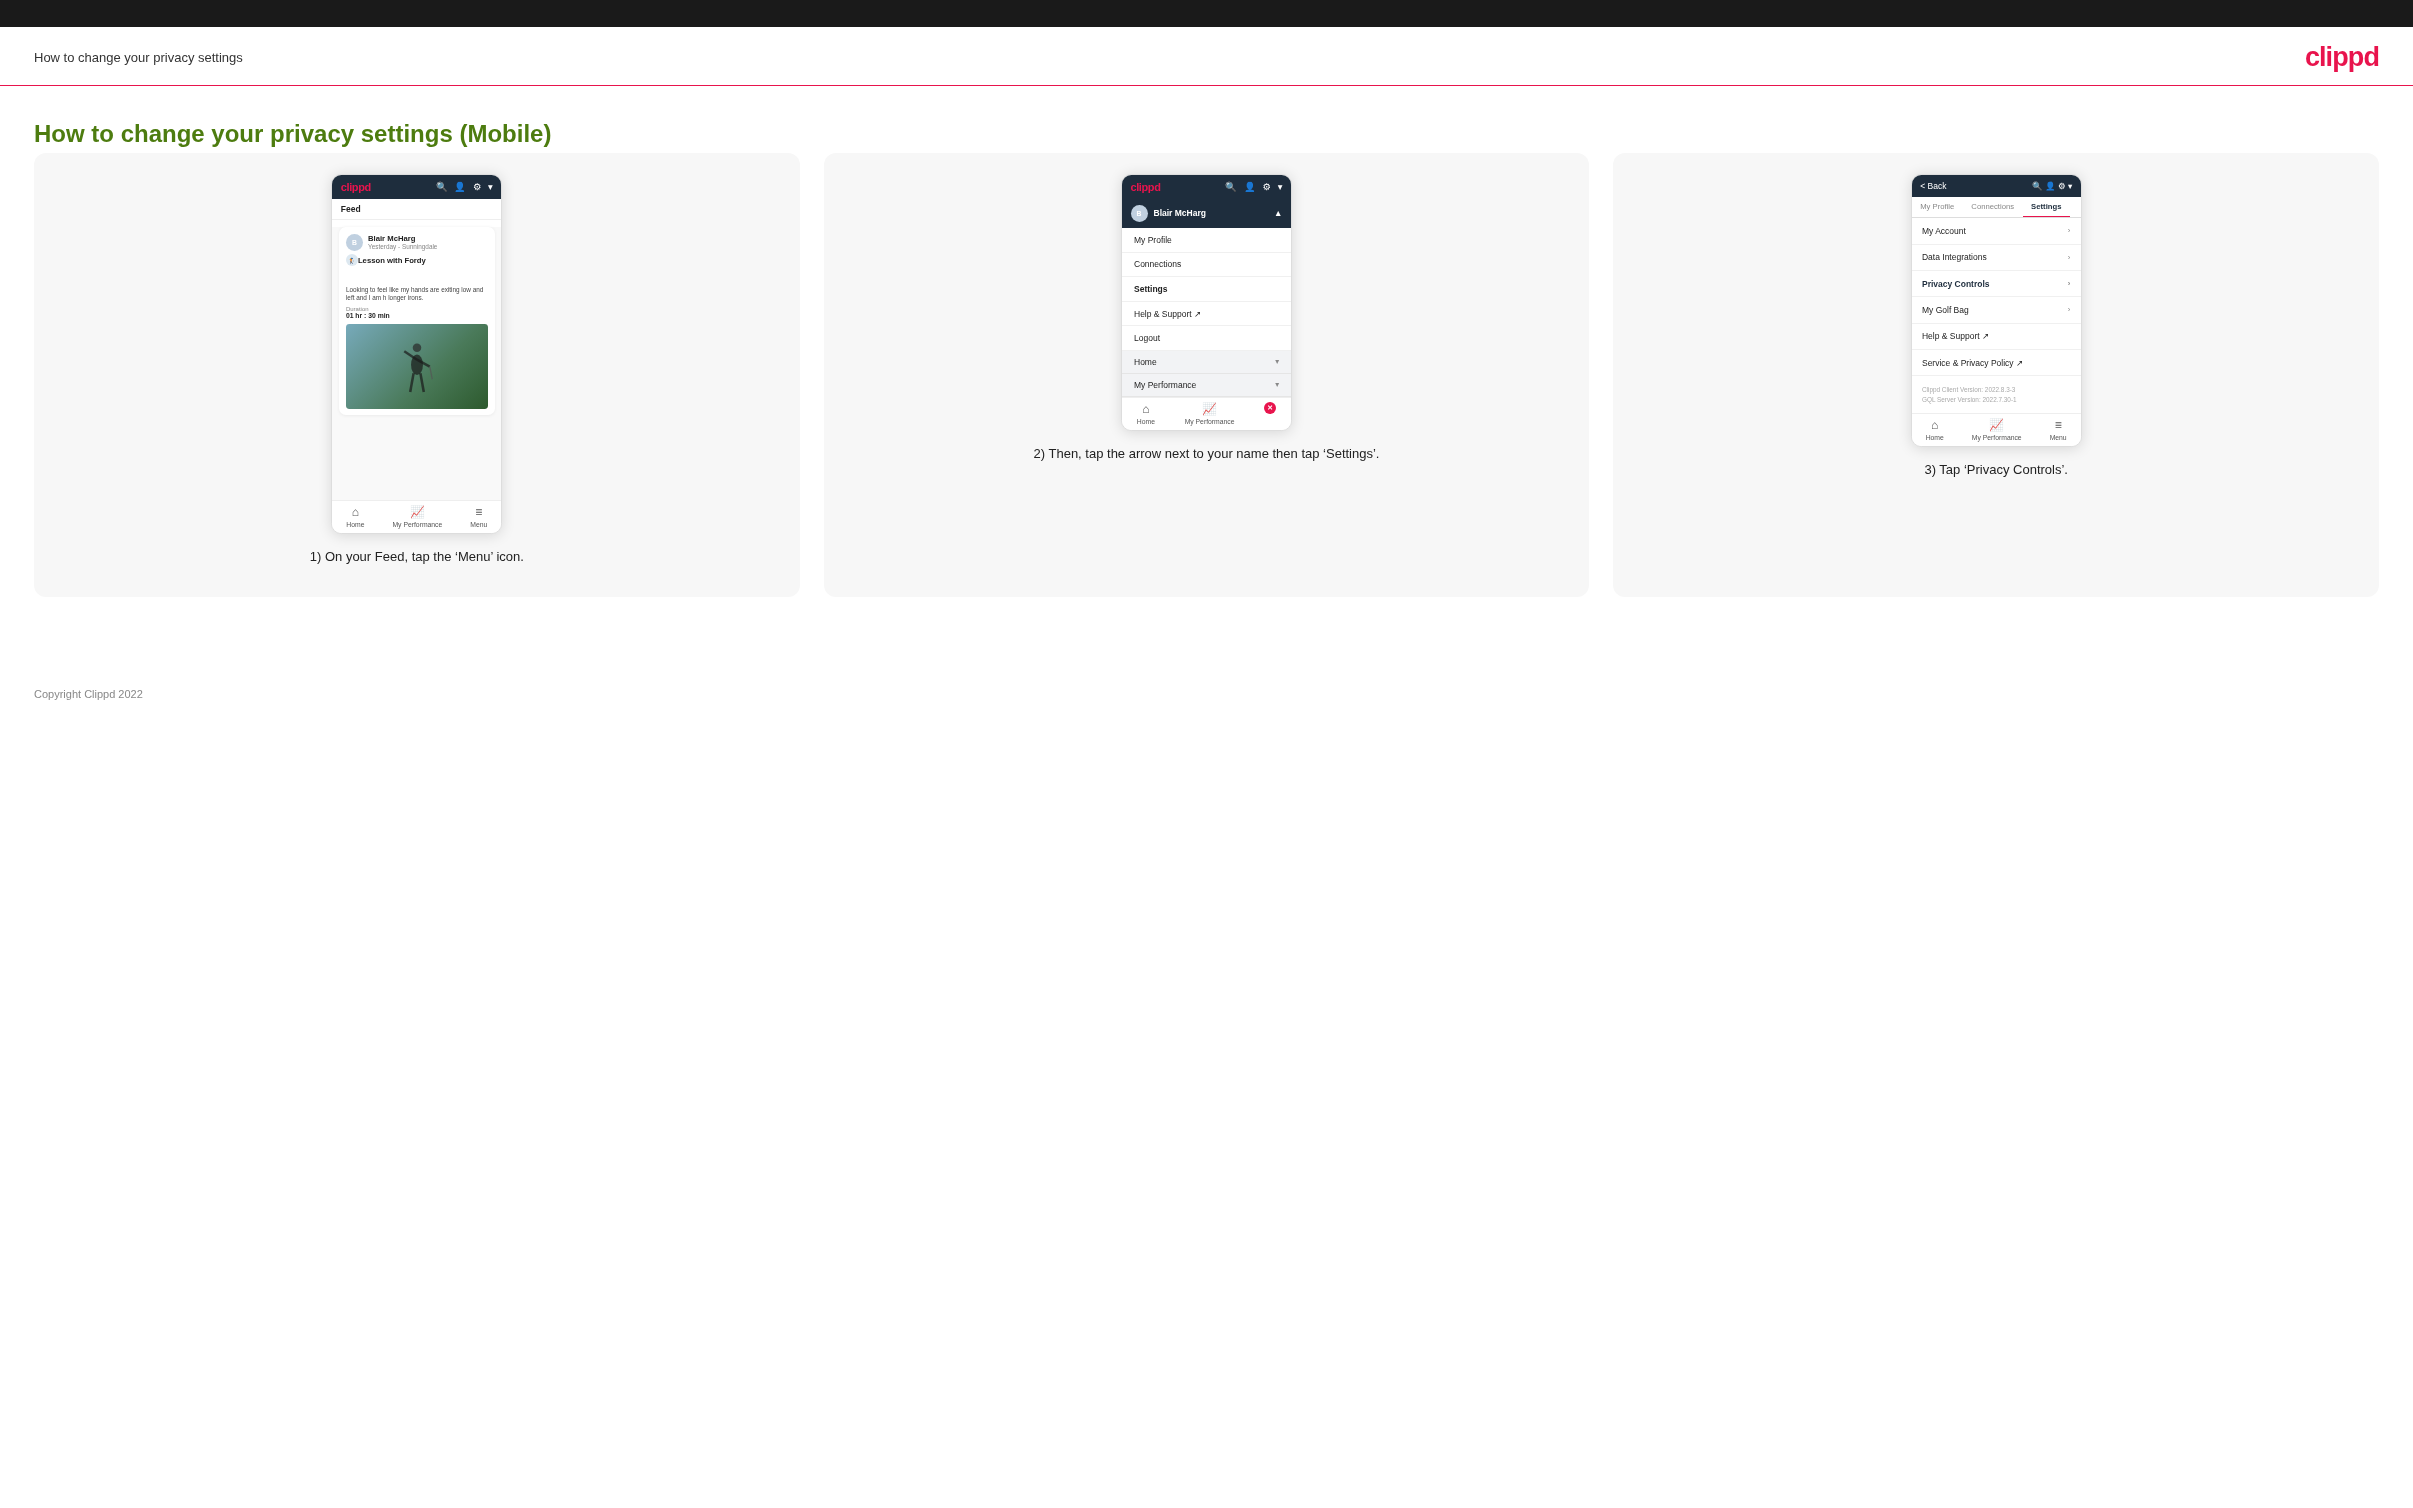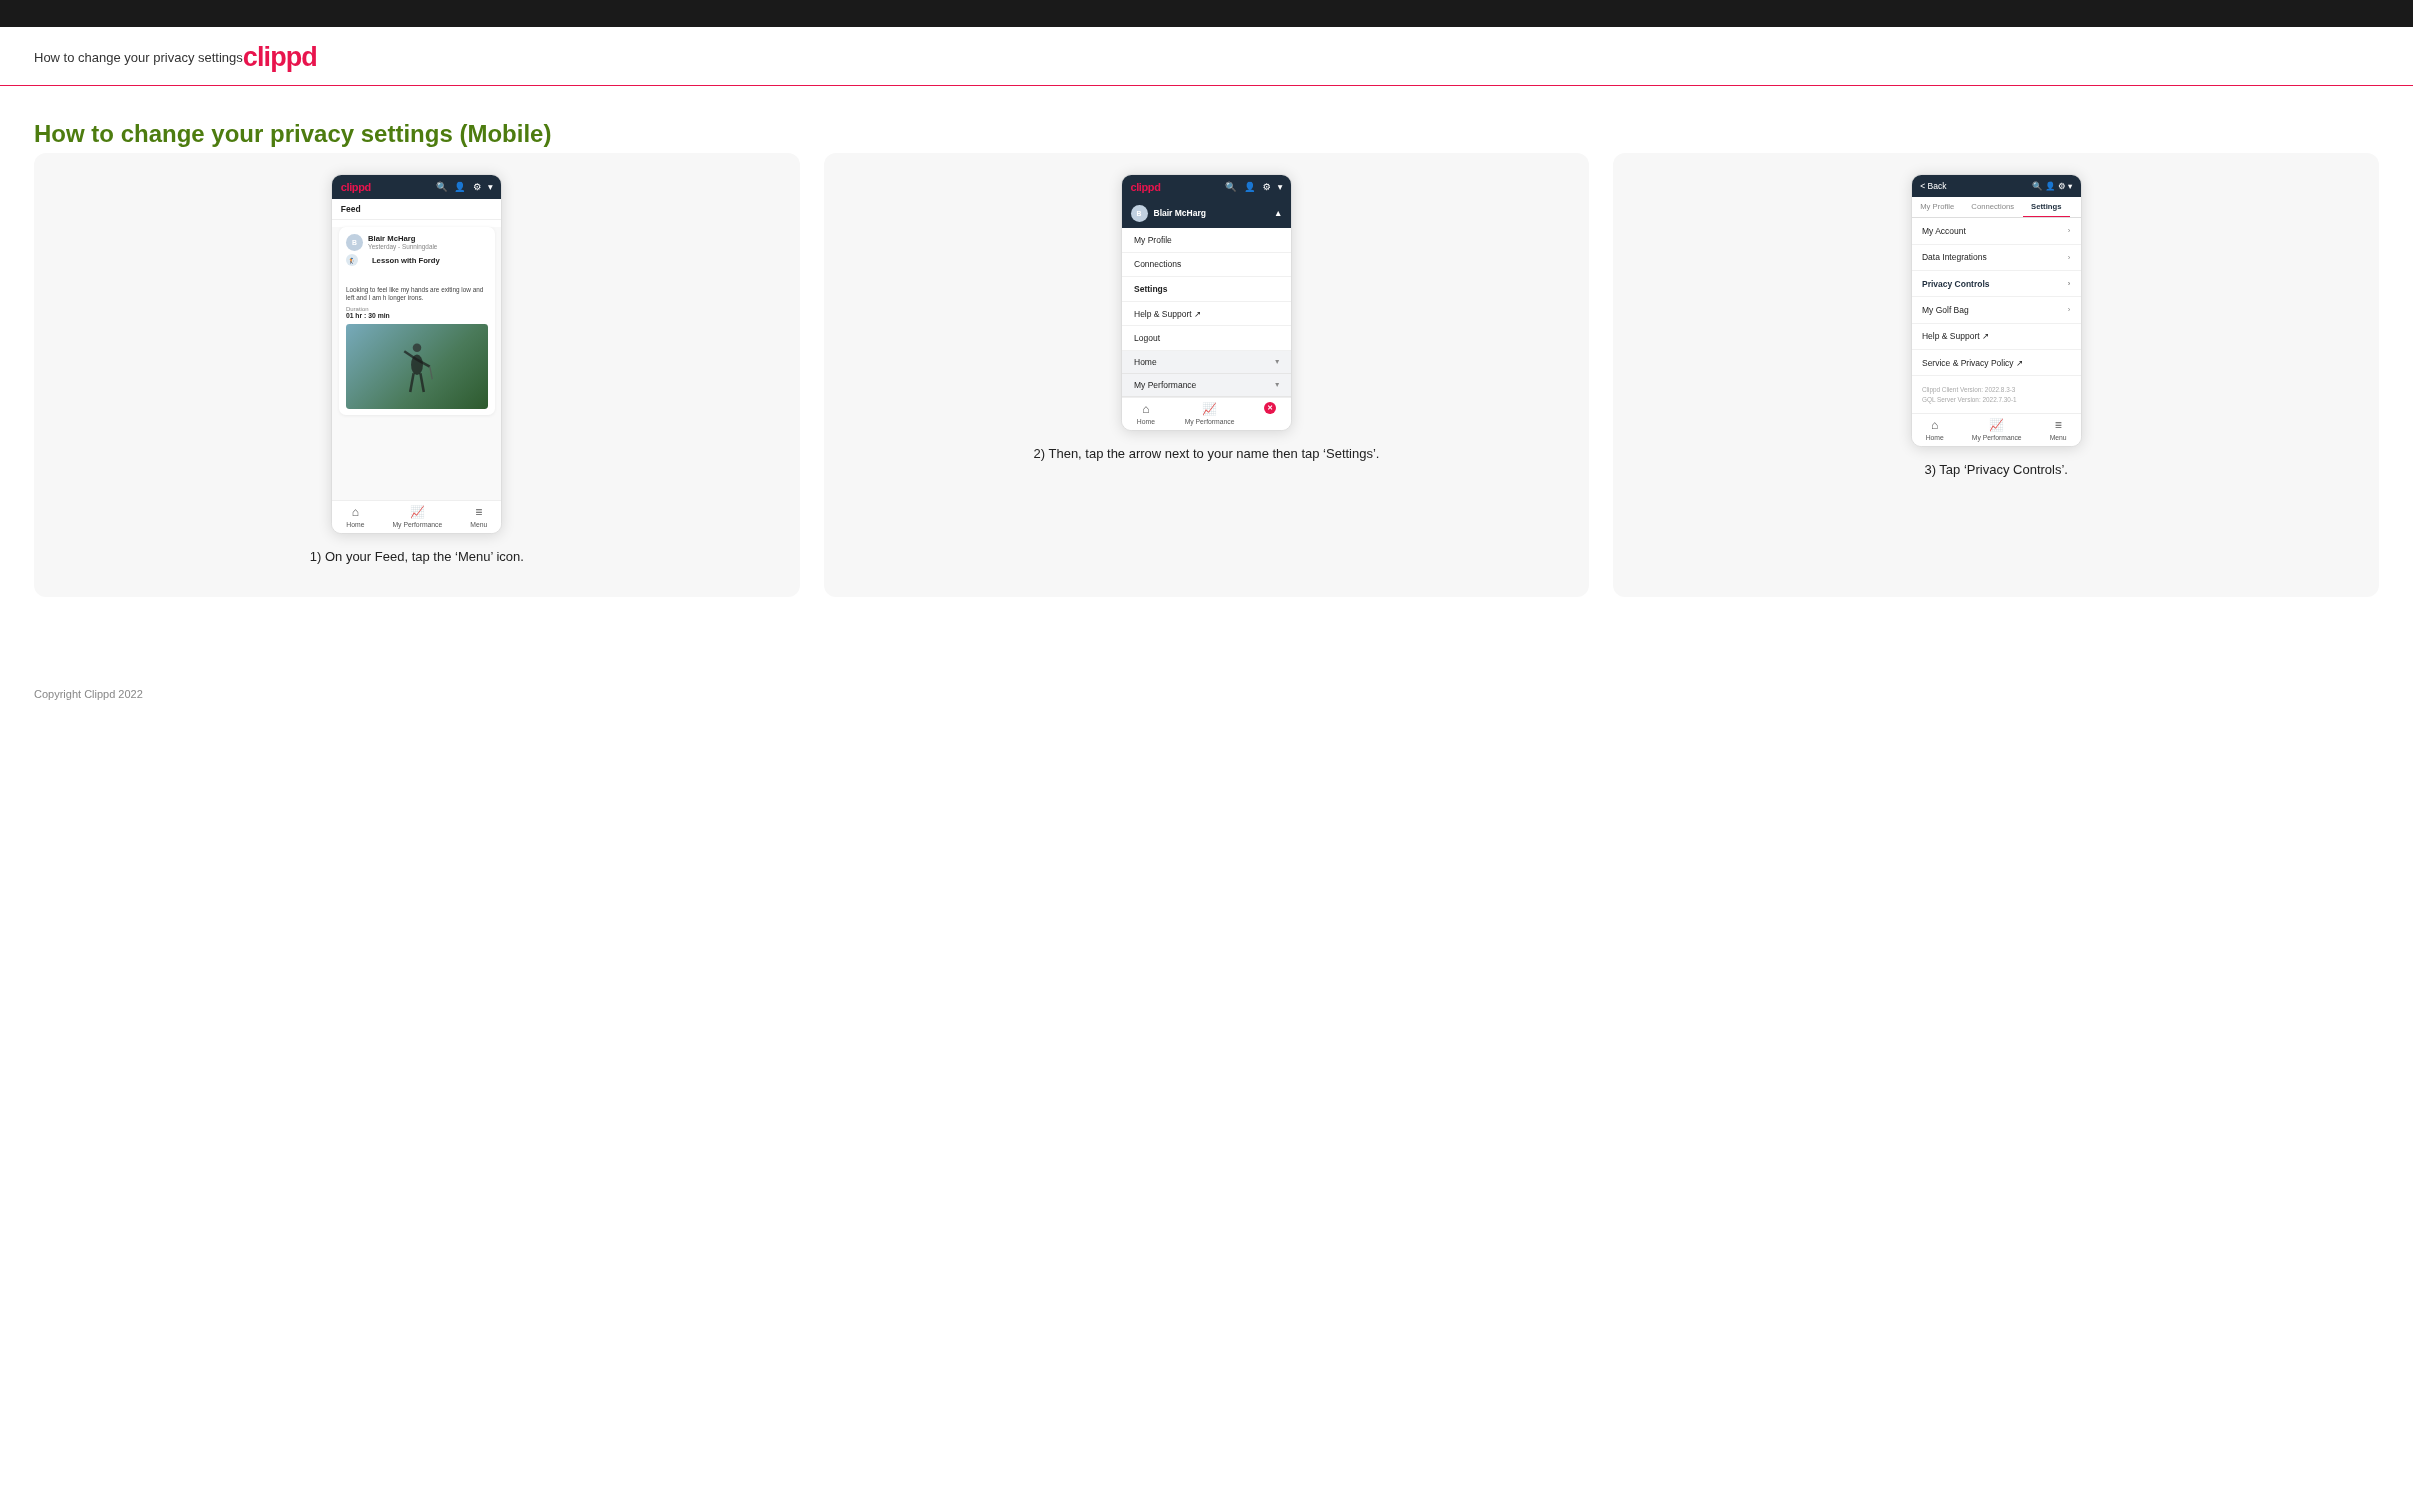--- a/index.html
+++ b/index.html
@@ -14,21 +14,21 @@
     .top-bar {
       background: #1a1a1a;
       height: 27px;
       width: 100%;
     }
 
     
     .header {
       display: flex;
       align-items: center;
-      justify-content: flex-start;
+      justify-content: space-between;
       padding: 15.4px 34px 12px 34px;
       border-bottom: 1.3px solid #e8144d;
     }
     .header-title {
       font-size: 13px;
       color: #333;
     }
     .logo {
       font-size: 27px;
       font-weight: 700;
@@ -176,21 +176,21 @@
     .feed-date {
       font-size: 6.4px;
       color: #888;
     }
     .feed-lesson-title {
       font-size: 7.7px;
       font-weight: 700;
       margin-bottom: 20px;
       display: flex;
       align-items: center;
-      gap: 14px;
+      gap: 0;
     }
     .feed-lesson-icon {
       width: 12px;
       height: 12px;
       border-radius: 50%;
       background: #dde8f0;
       display: flex;
       align-items: center;
       justify-content: center;
       font-size: 6px;

